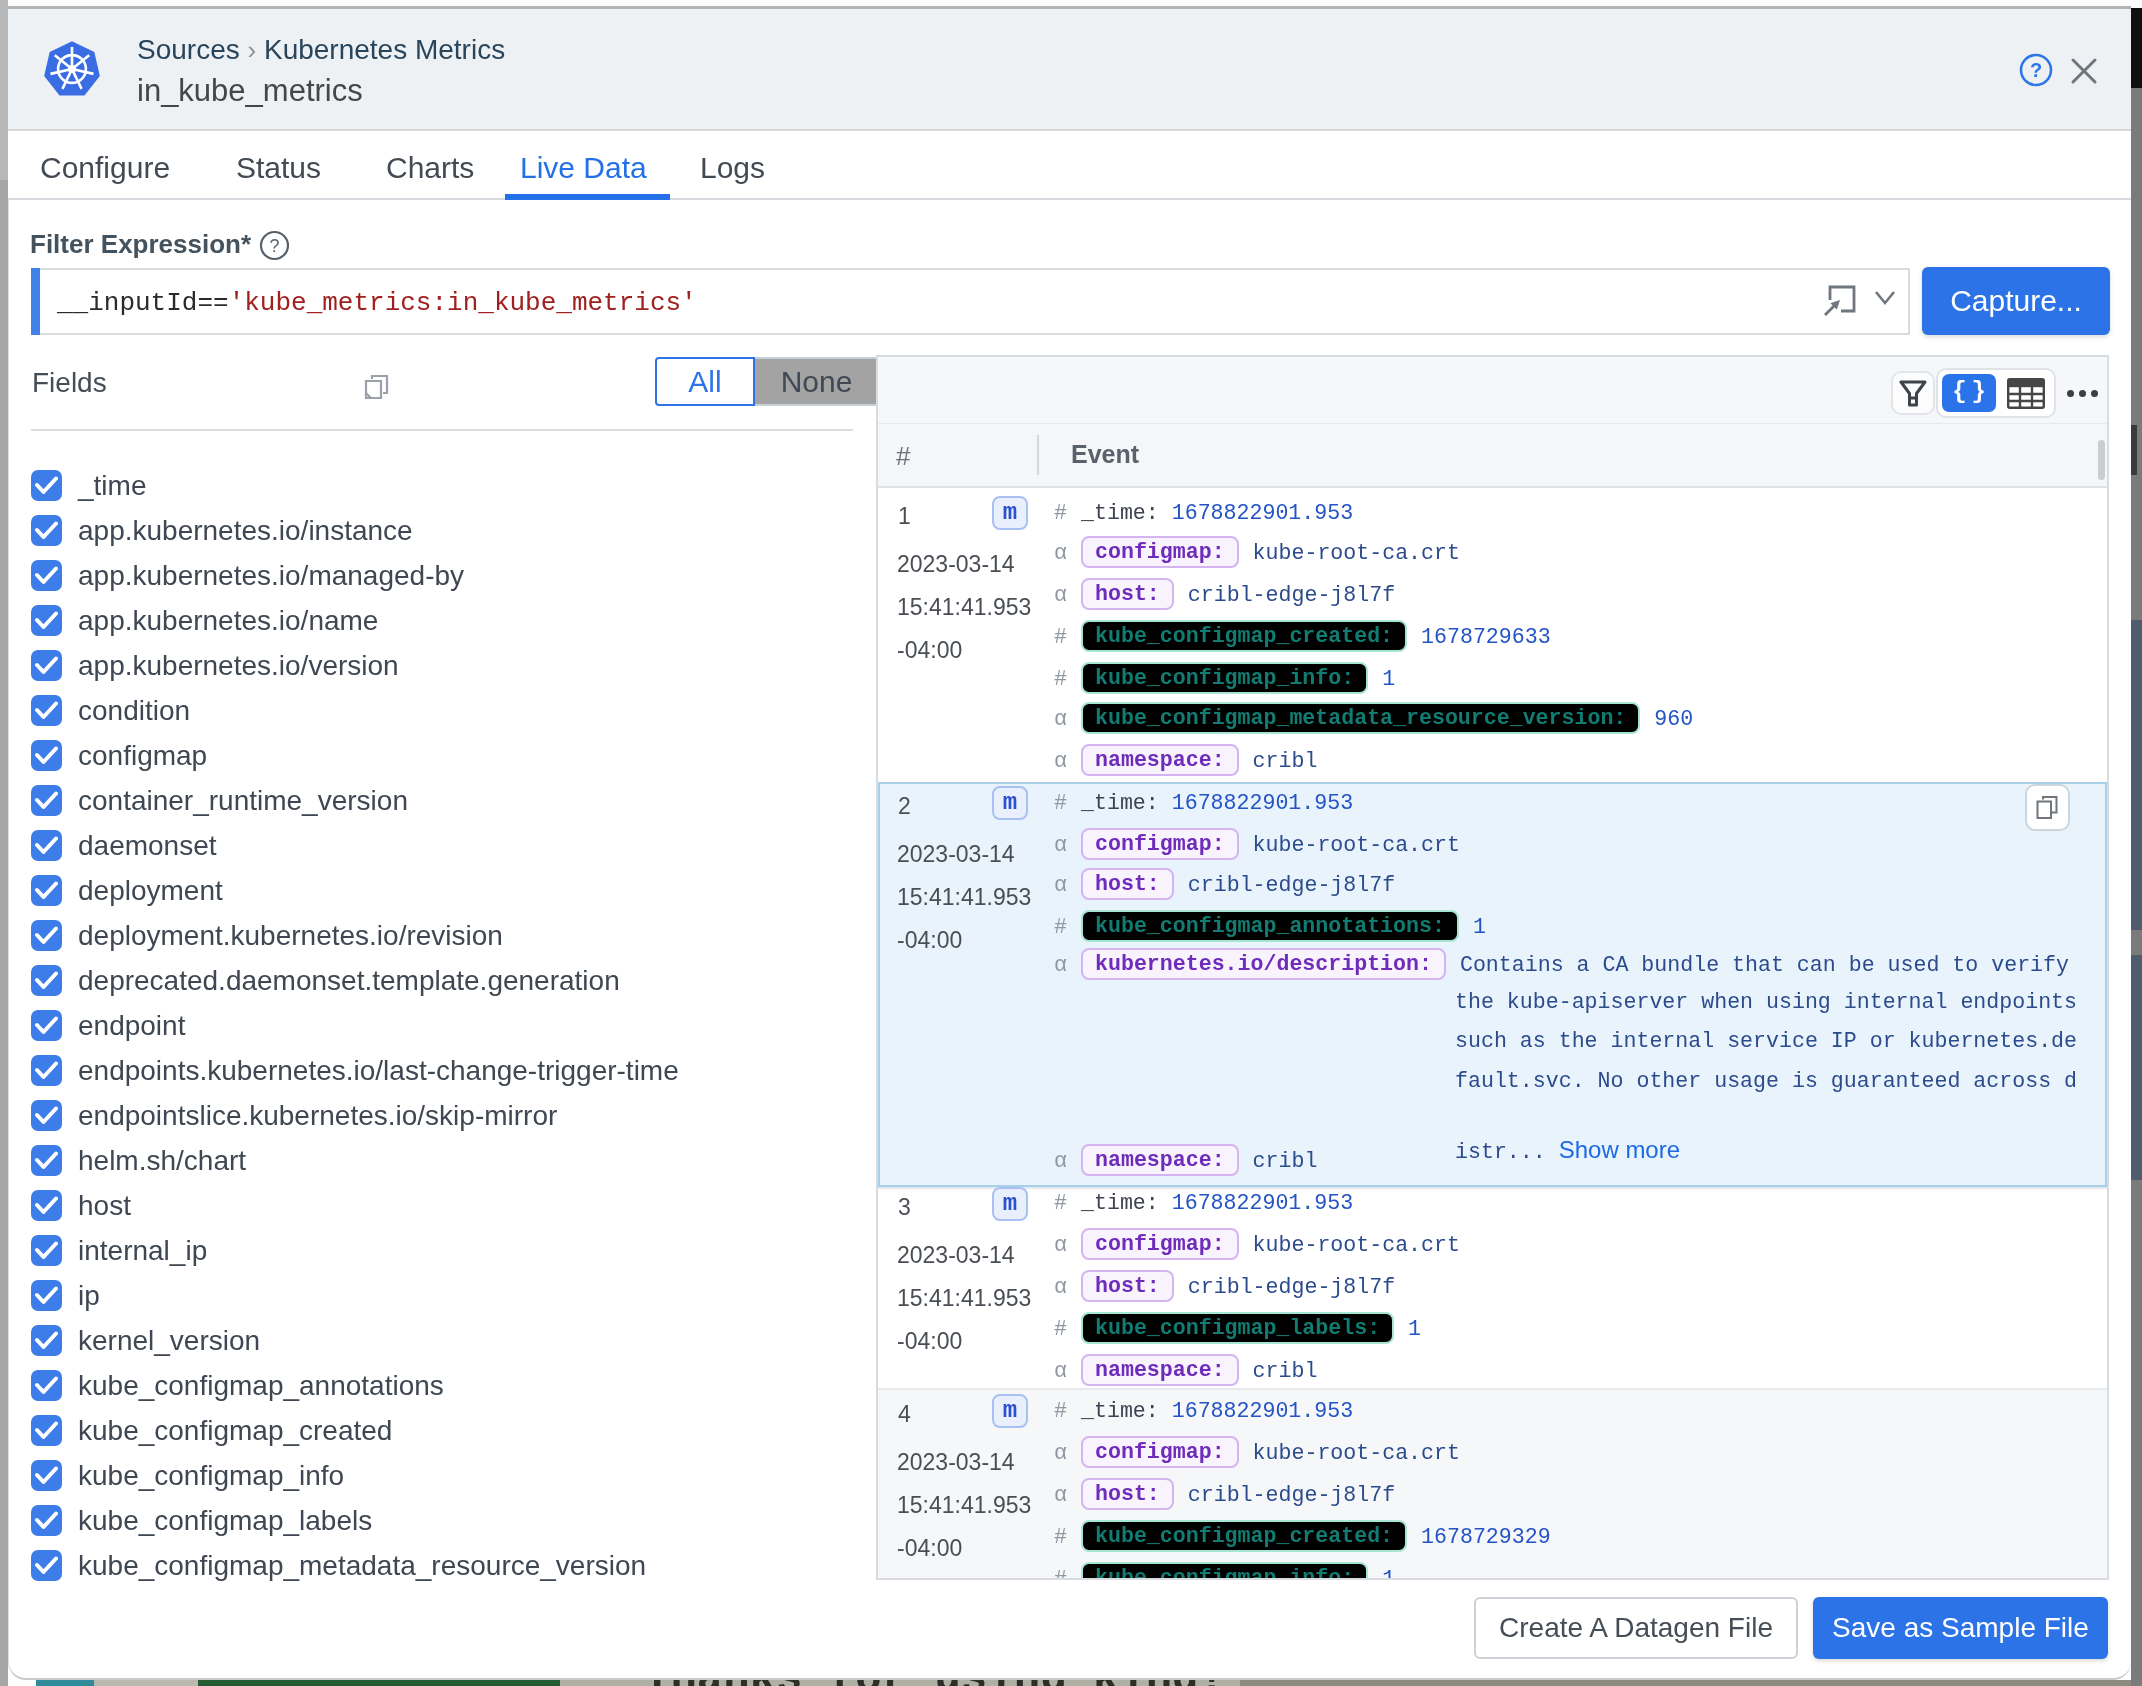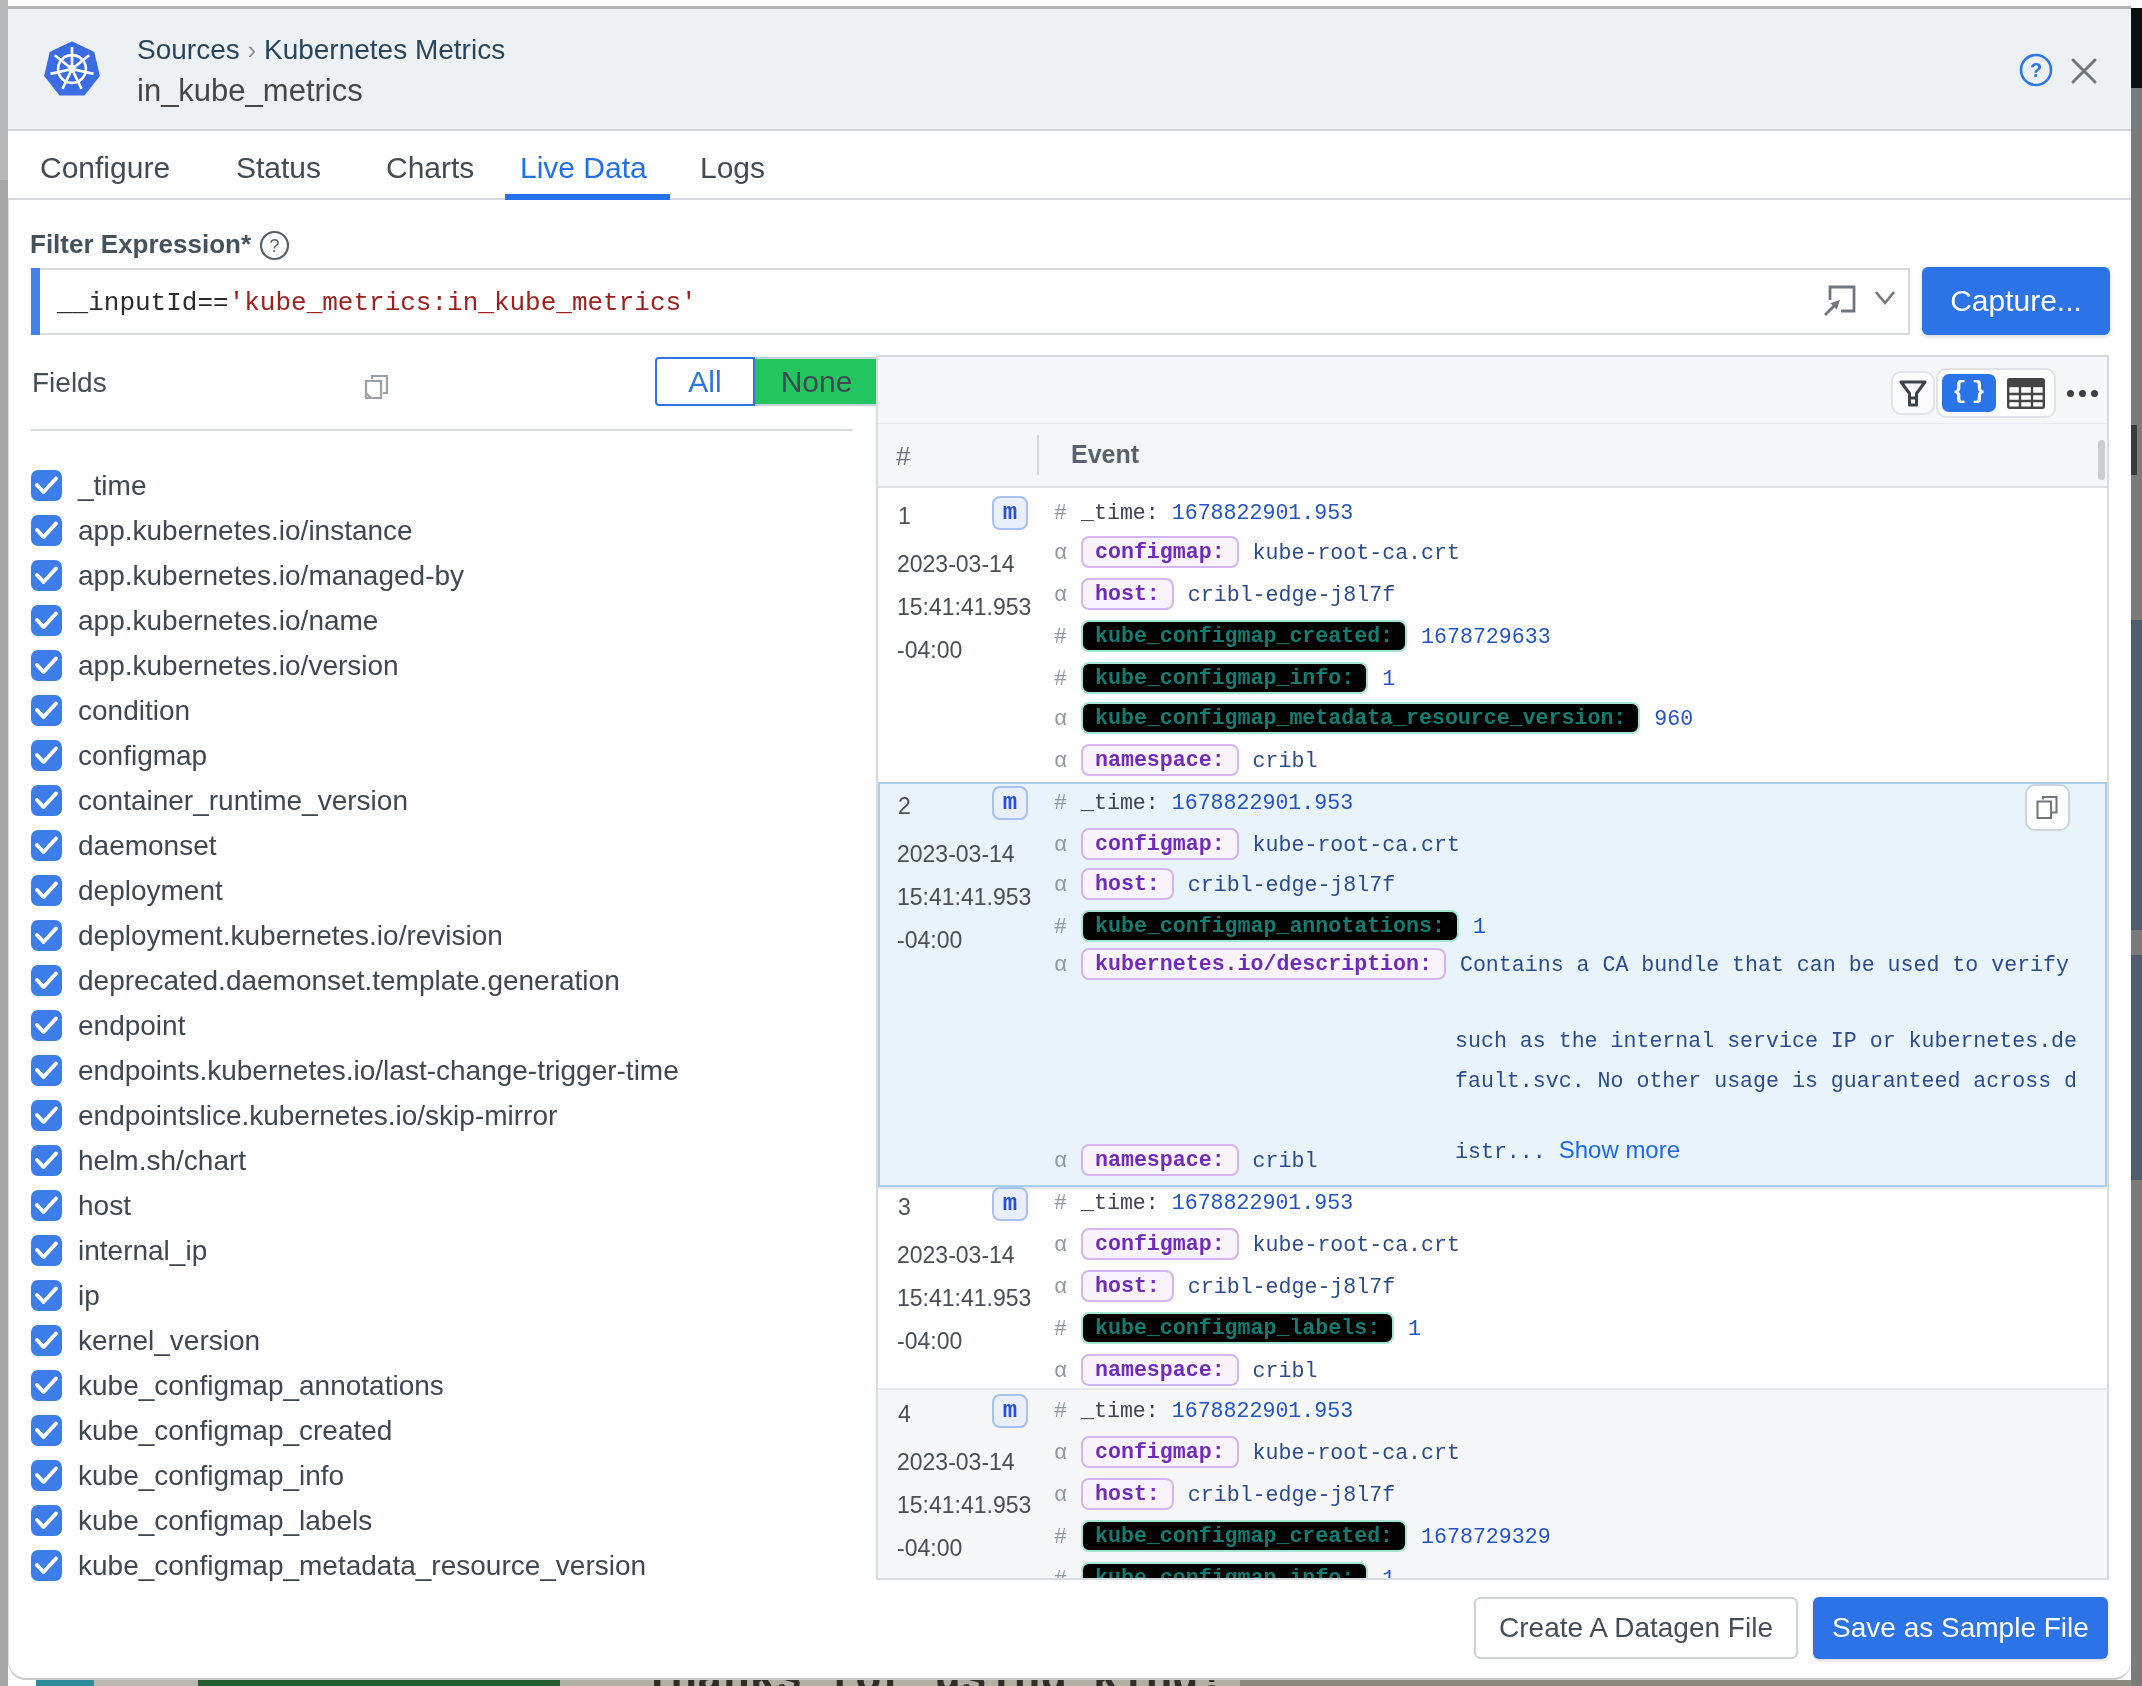--- a/index.html
+++ b/index.html
@@ -95,21 +95,21 @@
 <div class="abs" style="left:1922px;top:267px;width:188px;height:68px;background:#2b73e6;border-radius:6px;box-shadow:0 2px 4px rgba(0,0,0,0.15);color:#fff;font-size:30px;text-align:center;line-height:68px;">Capture...</div>
 <div class="abs" style="left:32px;top:367px;font-size:28px;color:#454d56;">Fields</div>
 <svg class="abs" style="left:364px;top:374px;" width="25" height="26" viewBox="0 0 25 26">
 <g stroke="#9aa1ab" stroke-width="2.2" fill="none">
 <path d="M8,5 L8,2 L23,2 L23,19 L19,19"></path>
 <path d="M2,7 L17,7 L17,24 L2,24 Z"></path>
 <path d="M2,19 L7,24"></path>
 </g>
 </svg>
 <div class="abs" style="left:655px;top:357px;width:100px;height:49px;box-sizing:border-box;border:2px solid #2e74e6;border-radius:4px 0 0 4px;color:#2e74e6;font-size:30px;text-align:center;line-height:45px;background:#fff;z-index:2;">All</div>
-<div class="abs" style="left:755px;top:357px;width:125px;height:49px;box-sizing:border-box;border:2px solid #c9cfd6;border-left:none;border-radius:0 4px 4px 0;color:#3f4853;font-size:30px;text-align:center;line-height:45px;background:#22c55e;">None</div>
+<div class="abs" style="left:755px;top:357px;width:125px;height:49px;box-sizing:border-box;border:2px solid #c9cfd6;border-left:none;border-radius:0 4px 4px 0;color:#3f4853;font-size:30px;text-align:center;line-height:45px;background:#a3a3a3;">None</div>
 <div class="abs" style="left:31px;top:429px;width:822px;height:2px;background:#dadde0;"></div>
 <div class="fldrow" style="top:463px;">
     <div class="cbx">
       <svg width="23" height="19" viewBox="0 0 23 19">
         <polyline points="2,9 8.5,16 21,2.5" stroke="#ffffff" stroke-width="4" fill="none" stroke-linecap="round" stroke-linejoin="round"></polyline>
       </svg>
     </div>
     <div class="flbl">_time</div>
   </div>
 <div class="fldrow" style="top:508px;">
@@ -349,20 +349,21 @@
 <div class="ln" style="left:20px;top:307px;font-family:'Liberation Sans',sans-serif;font-size:23px;color:#4a4f55;">2</div>
 <div class="abs" style="left:114px;top:302px;width:36px;height:34px;box-sizing:border-box;background:#e9effd;border:2px solid #a8c0f4;border-radius:8px;color:#2b50d0;font-size:24px;font-weight:bold;font-family:'Liberation Mono',monospace;text-align:center;line-height:30px;">m</div>
 <div class="abs" style="left:19px;top:357px;font-size:23px;color:#494e54;white-space:nowrap;">2023-03-14</div>
 <div class="abs" style="left:19px;top:400px;font-size:23px;color:#494e54;white-space:nowrap;">15:41:41.953</div>
 <div class="abs" style="left:19px;top:443px;font-size:23px;color:#494e54;white-space:nowrap;">-04:00</div>
 <div class="ln" style="left:176px;top:304px;"><span class="ti">#</span><span style="color:#3d4352;">_time:</span> <span class="vn">1678822901.953</span></div>
 <div class="ln" style="left:176px;top:346px;"><span class="ti">α</span><span class="bdg bp">configmap:</span><span class="vs">kube-root-ca.crt</span></div>
 <div class="ln" style="left:176px;top:386px;"><span class="ti">α</span><span class="bdg bp">host:</span><span class="vs">cribl-edge-j8l7f</span></div>
 <div class="ln" style="left:176px;top:428px;"><span class="ti">#</span><span class="bdg bt">kube_configmap_annotations:</span><span class="vn">1</span></div>
 <div class="ln" style="left:176px;top:466px;"><span class="ti">α</span><span class="bdg bp">kubernetes.io/description:</span><span class="vs">Contains a CA bundle that can be used to verify</span></div>
+<div class="ln" style="left:577px;top:503px;"><span class="vs">the kube-apiserver when using internal endpoints</span></div>
 <div class="ln" style="left:577px;top:542px;"><span class="vs">such as the internal service IP or kubernetes.de</span></div>
 <div class="ln" style="left:577px;top:582px;"><span class="vs">fault.svc. No other usage is guaranteed across d</span></div>
 <div class="ln" style="left:577px;top:650px;"><span class="vs">istr... </span><span style="font-family:'Liberation Sans',sans-serif;font-size:24px;color:#1d6ae5;">Show&nbsp;more</span></div>
 <div class="ln" style="left:176px;top:662px;"><span class="ti">α</span><span class="bdg bp">namespace:</span><span class="vs">cribl</span></div>
 <div class="abs" style="left:1147px;top:300px;width:45px;height:47px;background:#fff;border:2px solid #ccd6de;border-radius:10px;box-sizing:border-box;"></div>
 <svg class="abs" style="left:1158px;top:310px;" width="22" height="27" viewBox="0 0 22 24">
 <g stroke="#6f767d" stroke-width="2" fill="none">
 <path d="M7,4 L7,1.5 L20.5,1.5 L20.5,17 L16,17"></path>
 <path d="M1.5,6 L15,6 L15,22.5 L1.5,22.5 Z"></path>
 </g>

